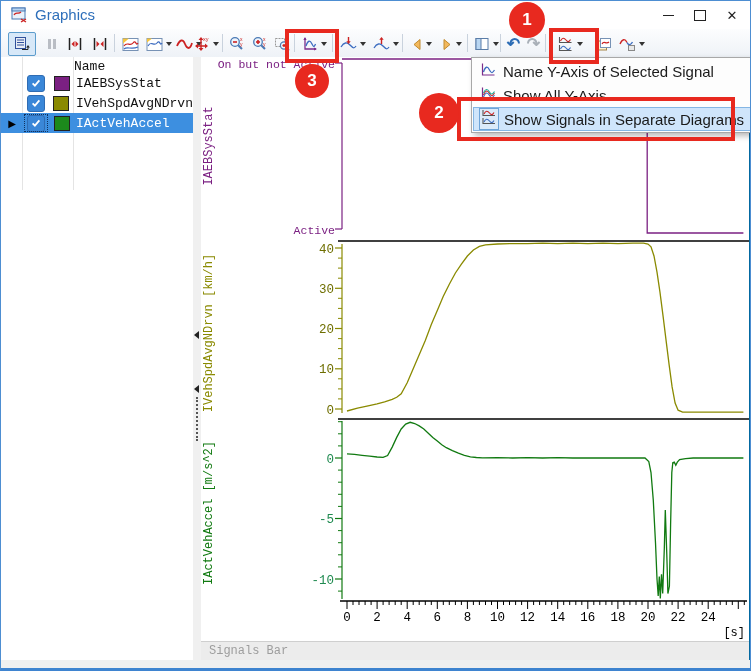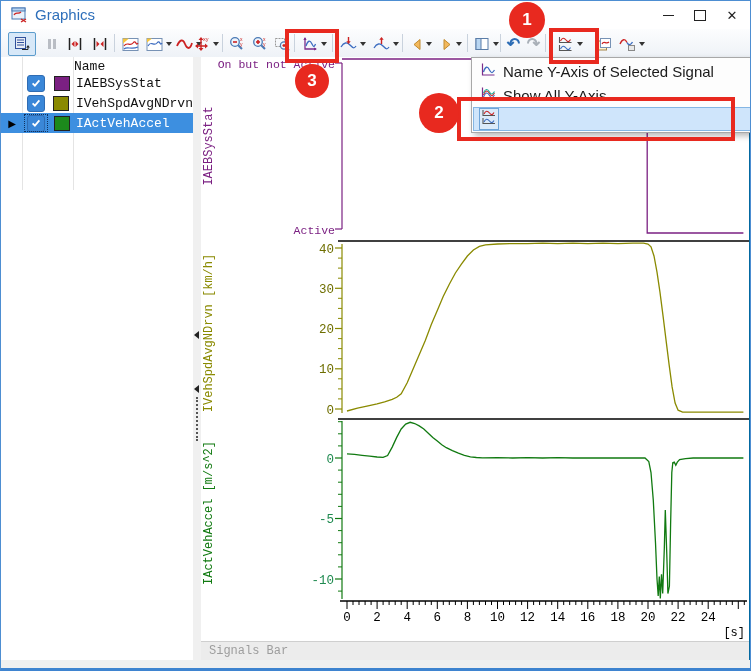--- a/index.html
+++ b/index.html
@@ -485,20 +485,21 @@
     <div class="menu-item hl">
       <span class="mi-icon">
           <span class="mi-iconbox">
         <svg width="18" height="17" viewBox="0 0 17 17">
           <path d="M2.5 1 v5.5 h12" fill="none" stroke="#555" stroke-width="1.1"></path>
           <path d="M3.5 5 C5 1.5,7 1.5,9 4 S12 6,13.5 3.5" fill="none" stroke="#c22" stroke-width="1.1"></path>
           <path d="M2.5 9 v5.5 h12" fill="none" stroke="#555" stroke-width="1.1"></path>
           <path d="M3.5 13 C5 9.5,7 9.5,9 12 S12 14,13.5 11.5" fill="none" stroke="#3c6cc0" stroke-width="1.1"></path>
         </svg></span>
         </span>
+      <span>Show Signals in Separate Diagrams</span>
     </div>
   </div>
 
   <div class="ann-rect" style="left:548px;top:27px;width:42px;height:28px;"></div>
   <div class="ann-rect" style="left:284px;top:28px;width:46px;height:26px;"></div>
   <div class="ann-rect" style="left:456px;top:96px;width:270px;height:36px;"></div>
   <div class="ann-circle" style="left:508px;top:1px;width:36px;height:36px;">1</div>
   <div class="ann-circle" style="left:418px;top:92px;width:40px;height:40px;">2</div>
   <div class="ann-circle" style="left:294px;top:63px;width:34px;height:34px;">3</div>
 

